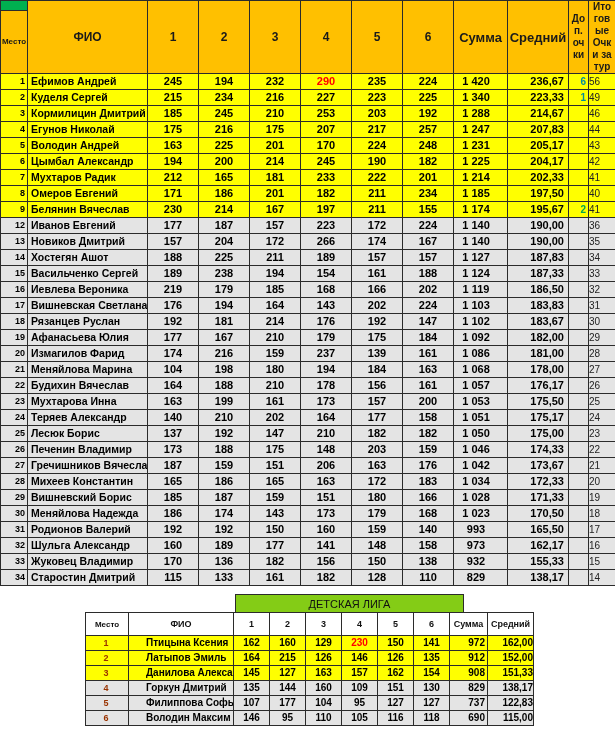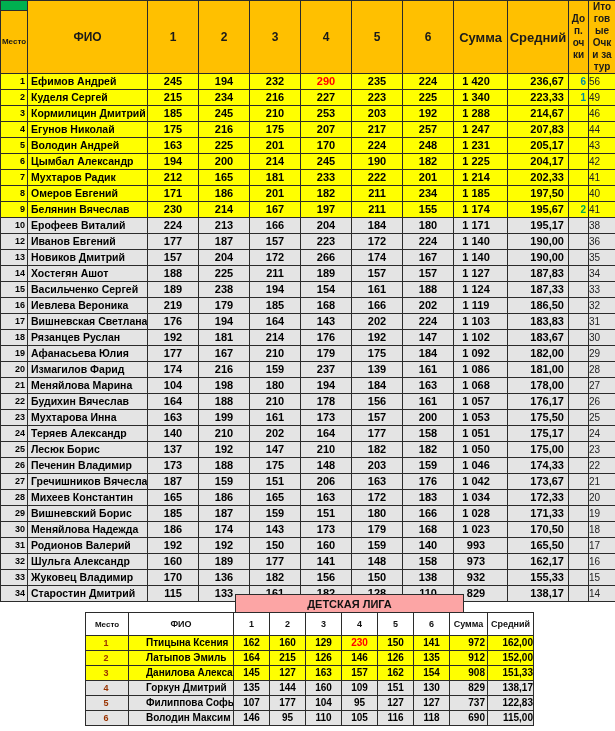--- a/index.html
+++ b/index.html
@@ -37,23 +37,23 @@
 
   
   .corner-cell {
     position: absolute; left: 0; top: 0; width: 28px; height: 11px;
     background: var(--corner-green, #00b050); border: 1px solid var(--border, #2b2b2b); z-index: 3;
   }
 
   
   .kids-title-box {
     position: absolute; left: 235px; top: 594px; width: 229px; height: 19px;
-    background: #fca5a5; border: 1px solid var(--border, #2b2b2b);
+    background: #84cc16; border: 1px solid var(--border, #2b2b2b);
     display: flex; align-items: center; justify-content: center;
-    font-size: 11px; font-weight: bold; color: #111;
+    font-size: 11px; font-weight: normal; color: #111;
   }
   .kids-table { position: absolute; left: 85px; top: 612px; width: 448px; }
   .kids-table thead th { background: #ffffff; height: 23px; text-align: center; vertical-align: middle; font-weight: bold; color: #111; }
   .kids-th-place { font-size: 8px; }
   .kids-th-name  { font-size: 9px; }
   .kids-th-game, .kids-th-sum, .kids-th-avg { font-size: 9px; }
   .kids-table tbody td { height: 14.6px; line-height: 14px; background: var(--row-gray, #e4e4e4); font-weight: bold; font-size: 10px; }
   .kids-table tr.hl td { background: var(--highlight-yellow, #ffff00); }
   .kids-table td.place { color: var(--kids-place-red, #993300); font-size: 9px; text-align: center; }
   .kids-table td.name  { text-align: left; padding-left: 17px; }
@@ -220,34 +220,20 @@
           <td class="game">167</td>
           <td class="game">197</td>
           <td class="game">211</td>
           <td class="game">155</td>
           <td class="sum">1 174</td>
           <td class="avg">195,67</td>
           <td class="bonus" style="color: rgb(0, 165, 80);">2</td>
           <td class="total">41</td>
         </tr>
         <tr>
-          <td class="place">10</td>
-          <td class="name">Ерофеев Виталий</td>
-          <td class="game">224</td>
-          <td class="game">213</td>
-          <td class="game">166</td>
-          <td class="game">204</td>
-          <td class="game">184</td>
-          <td class="game">180</td>
-          <td class="sum">1 171</td>
-          <td class="avg">195,17</td>
-          <td class="bonus"></td>
-          <td class="total">38</td>
-        </tr>
-        <tr>
           <td class="place">12</td>
           <td class="name">Иванов Евгений</td>
           <td class="game">177</td>
           <td class="game">187</td>
           <td class="game">157</td>
           <td class="game">223</td>
           <td class="game">172</td>
           <td class="game">224</td>
           <td class="sum">1 140</td>
           <td class="avg">190,00</td>

